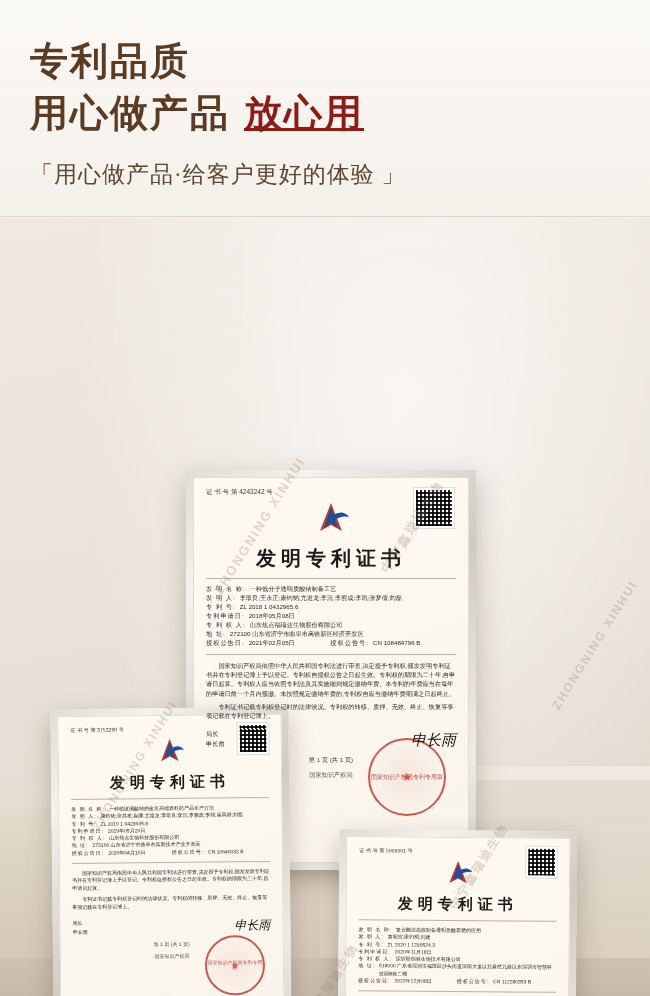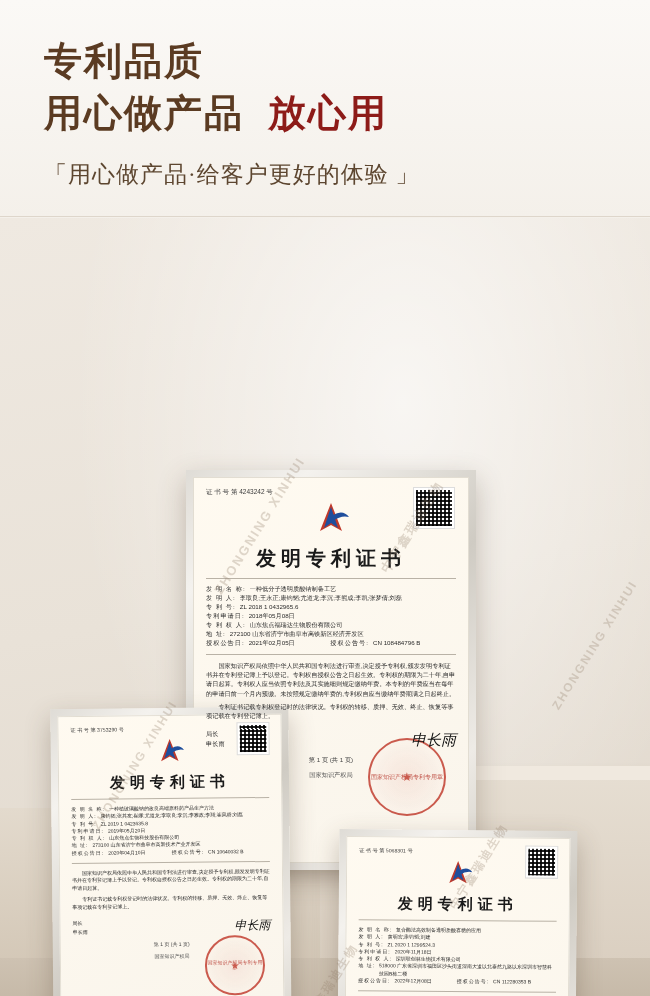--- a/index.html
+++ b/index.html
@@ -13,40 +13,40 @@
     position: relative;
   }
 
   
   .header {
     position: absolute;
     top: 0; left: 0;
     width: 650px;
     height: 218px;
     background: linear-gradient(180deg,#fbf9f6 0%, #f4f0ea 100%);
-    padding: 38px 0 0 44px;
+    padding: 38px 0 0 30px;
   }
   .title-line-1 {
     font-size: 38px;
     font-weight: bold;
     color: #5b3b22;
     letter-spacing: 2px;
     line-height: 1.25;
     font-family: "Liberation Serif", serif;
   }
   .title-line-2 {
     font-size: 38px;
     font-weight: bold;
     letter-spacing: 2px;
     line-height: 1.25;
     margin-top: 4px;
     font-family: "Liberation Serif", serif;
   }
   .title-line-2 .seg-a { color: #5b3b22; }
-  .title-line-2 .seg-b { color: #8d1b18; margin-left: 24px; }
+  .title-line-2 .seg-b { color: #8d1b18; margin-left: 14px; text-decoration: underline; }
   .subtitle {
     margin-top: 22px;
     font-size: 23px;
     color: #5d4630;
     letter-spacing: 1px;
     font-family: "Liberation Serif", serif;
   }
   .divider {
     position: absolute;
     left: 0; top: 216px;

